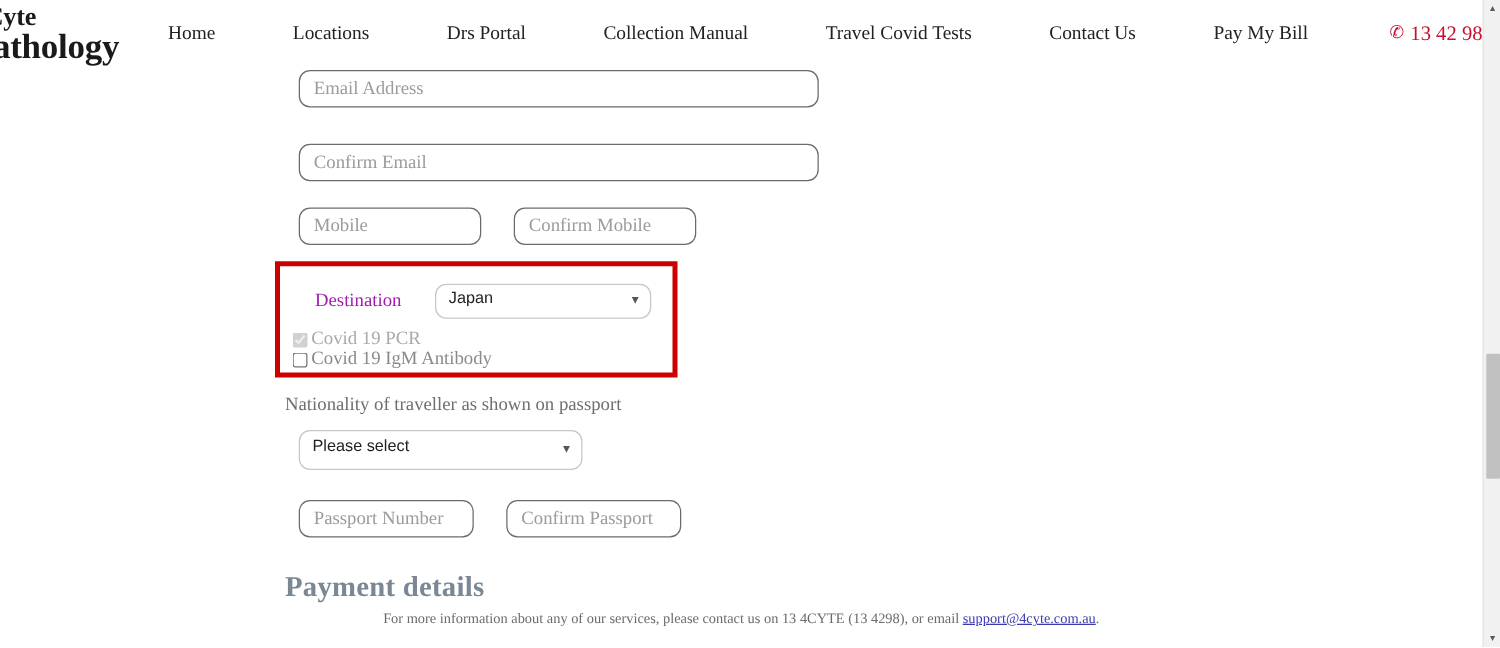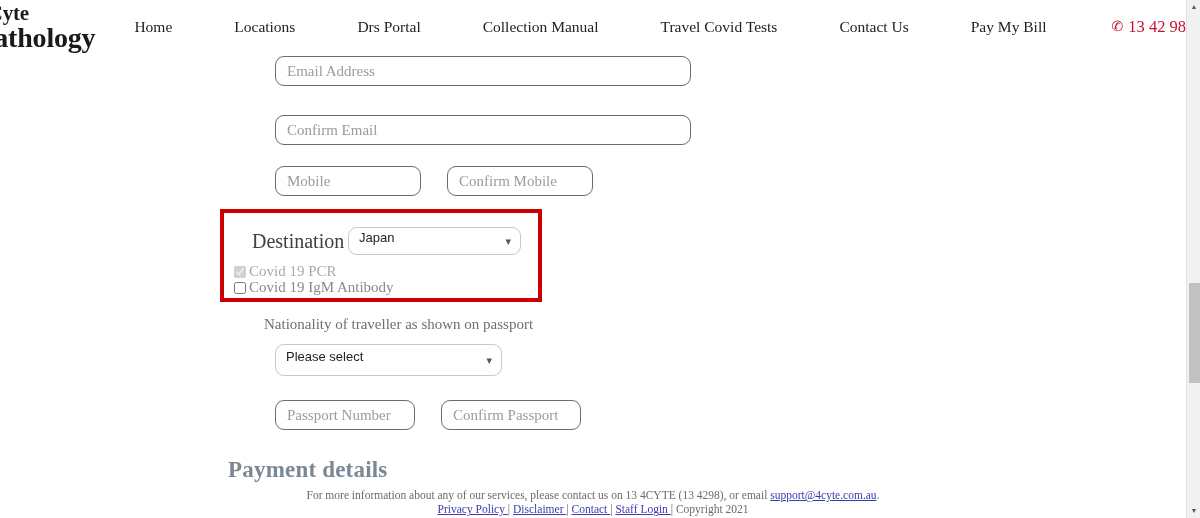--- a/index.html
+++ b/index.html
@@ -104,21 +104,21 @@
   
   .form-area {
     position: absolute;
     top: 54px;
     left: 0;
     width: 1186px;
     height: 430px;
     background: #ffffff;
   }
 
-  .field-row { position: absolute; margin-left: 36px; }
+  .field-row { position: absolute; }
 
   .txt-input {
     border: 1px solid #6b6b6b;
     border-radius: 9px;
     background: #ffffff;
     height: 30px;
     padding: 0 11px;
     font-size: 15px;
     color: #3a3a3a;
     font-family: "Liberation Serif", "DejaVu Serif", serif;
@@ -149,22 +149,22 @@
 
   .dest-row {
     position: absolute;
     left: 28px;
     top: 14px;
     display: flex;
     align-items: center;
   }
   .dest-label {
     width: 96px;
-    font-size: 20px;
-    color: #404040;
+    font-size: 15px;
+    color: #a21caf;
   }
 
   .sel {
     appearance: none;
     -webkit-appearance: none;
     border: 1px solid #c7c7c7;
     border-radius: 9px;
     background-color: #ffffff;
     height: 28px;
     padding: 0 26px 8px 10px;
@@ -377,27 +377,20 @@
       <input class="txt-input" style="width: 140px;" type="text" placeholder="Confirm Passport">
     </div>
 
     <div class="payment-heading">Payment details</div>
   </div>
 
   <div class="site-footer">
     <div class="footer-line">
       <span>For more information about any of our services, please contact us on 13 4CYTE (13 4298), or email </span><a class="footer-link">support@4cyte.com.au</a><span>.</span>
     </div>
-    <div class="footer-line">
-      <a class="footer-link">Privacy Policy </a><span class="footer-sep">|</span>
-      <a class="footer-link">Disclaimer </a><span class="footer-sep">|</span>
-      <a class="footer-link">Contact </a><span class="footer-sep">|</span>
-      <a class="footer-link">Staff Login </a><span class="footer-sep">|</span>
-      <span>Copyright 2021</span>
-    </div>
   </div>
 
   <div class="scrollbar">
     <div class="sb-arrow sb-up">▲</div>
     <div class="sb-thumb"></div>
     <div class="sb-arrow sb-down">▼</div>
   </div>
 
 </div>
 

